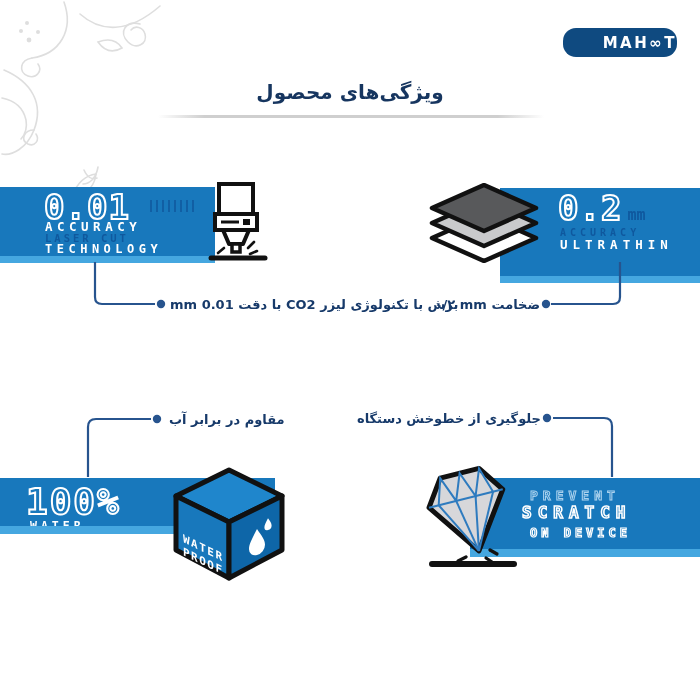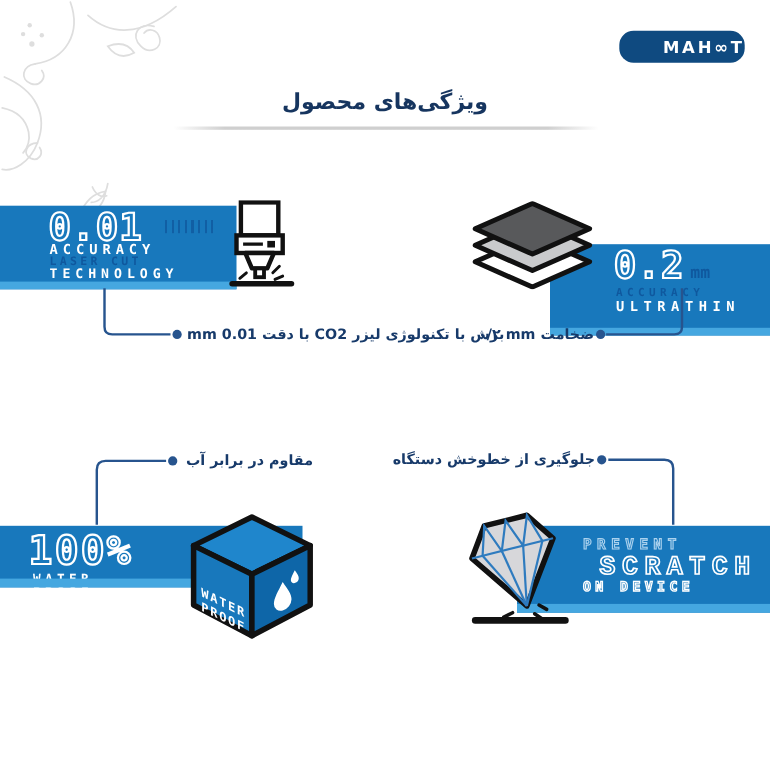--- a/index.html
+++ b/index.html
@@ -77,21 +77,21 @@
     <rect x="40" y="37" width="7" height="6" fill="#111"></rect>
     <polygon points="20,48 46,48 40,62 26,62" fill="#fff" stroke="#111" stroke-width="4" stroke-linejoin="round"></polygon>
     <rect x="29" y="62" width="8" height="8" fill="#fff" stroke="#111" stroke-width="3.5"></rect>
     <g stroke="#111" stroke-width="2.6" stroke-linecap="round">
       <line x1="45" y1="66" x2="51" y2="60"></line>
       <line x1="47" y1="72" x2="54" y2="69"></line>
       <line x1="15" y1="71" x2="21" y2="66"></line>
     </g>
   </svg>
 
-  <div class="box" style="left:500px;top:188px;width:200px;height:83px;margin-top:34px;">
+  <div class="box" style="left:500px;top:188px;width:200px;height:95px;">
     <div class="abs" style="left:58px;top:4px;">
       <span class="hollow" style="font-size:34px;line-height:32px;letter-spacing:1px;">0.2</span>
       <span class="watermark" style="font-size:15px;">mm</span>
     </div>
     <div class="abs watermark" style="left:60px;top:39px;font-size:10px;letter-spacing:4px;">ACCURACY</div>
     <div class="abs techno" style="left:60px;top:49px;font-size:12.5px;font-weight:bold;letter-spacing:5px;">ULTRATHIN</div>
     <div class="strip"></div>
   </div>
 
   <svg class="abs" style="left:426px;top:183px;" width="116" height="80" viewBox="0 0 116 80">
@@ -120,21 +120,21 @@
       <text x="0" y="0" transform="translate(13,89) skewY(26)">PROOF</text>
     </g>
     <g transform="translate(87,78) skewY(-15)" fill="#ffffff">
       <path d="M0,-15 C4.5,-7 8,-2.5 8,3 a8,8 0 1,1 -16,0 C-8,-2.5 -4.5,-7 0,-15"></path>
       <path d="M0,-15 C4.5,-7 8,-2.5 8,3 a8,8 0 1,1 -16,0 C-8,-2.5 -4.5,-7 0,-15" transform="translate(11,-16) scale(0.45)"></path>
     </g>
   </svg>
 
   <div class="box" style="left:470px;top:478px;width:230px;height:79px;">
     <div class="abs wm-outline" style="left:60px;top:10px;font-size:13px;letter-spacing:5px;">PREVENT</div>
-    <div class="abs hollow-thin" style="left:75px;top:25px;font-size:24px;letter-spacing:6px;font-family:Liberation Mono, monospace;">SCRATCH</div>
+    <div class="abs hollow-thin" style="left:52px;top:25px;font-size:16px;letter-spacing:6px;">SCRATCH</div>
     <div class="abs hollow-thin" style="left:60px;top:48px;font-size:12px;-webkit-text-stroke-width:1.2px;letter-spacing:4px;">ON DEVICE</div>
     <div class="strip" style="height:8px;"></div>
   </div>
 
   <svg class="abs" style="left:418px;top:460px;" width="104" height="110" viewBox="0 0 104 110">
     <line x1="14" y1="104" x2="96" y2="104" stroke="#111" stroke-width="6" stroke-linecap="round"></line>
     <g transform="rotate(-14 52 55)">
       <polygon points="32,12 72,12 90,38 52,92 14,38" fill="#d7d7da" stroke="#111" stroke-width="5" stroke-linejoin="round"></polygon>
       <g stroke="#2e7bbf" stroke-width="2" fill="none">
         <line x1="14" y1="38" x2="90" y2="38"></line>

